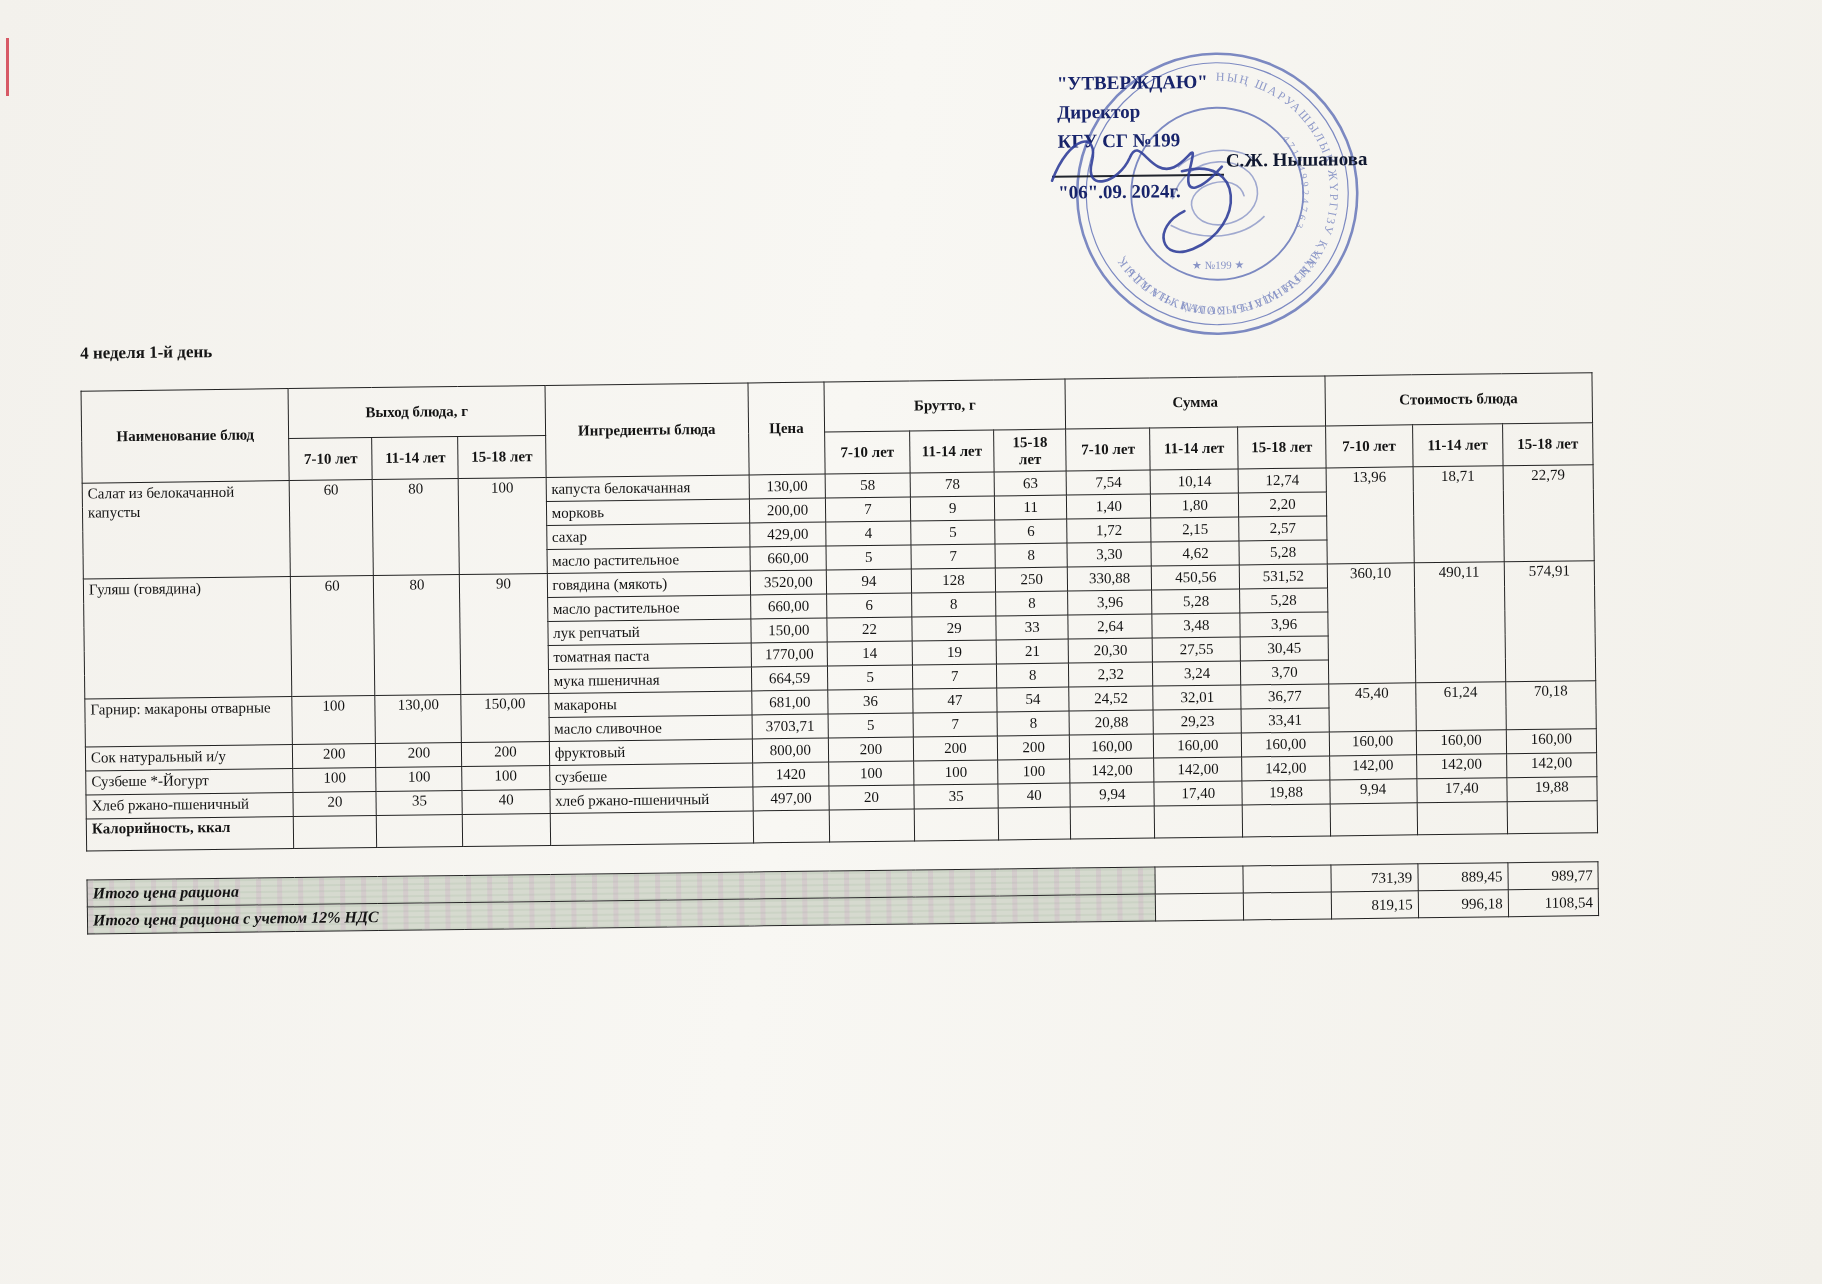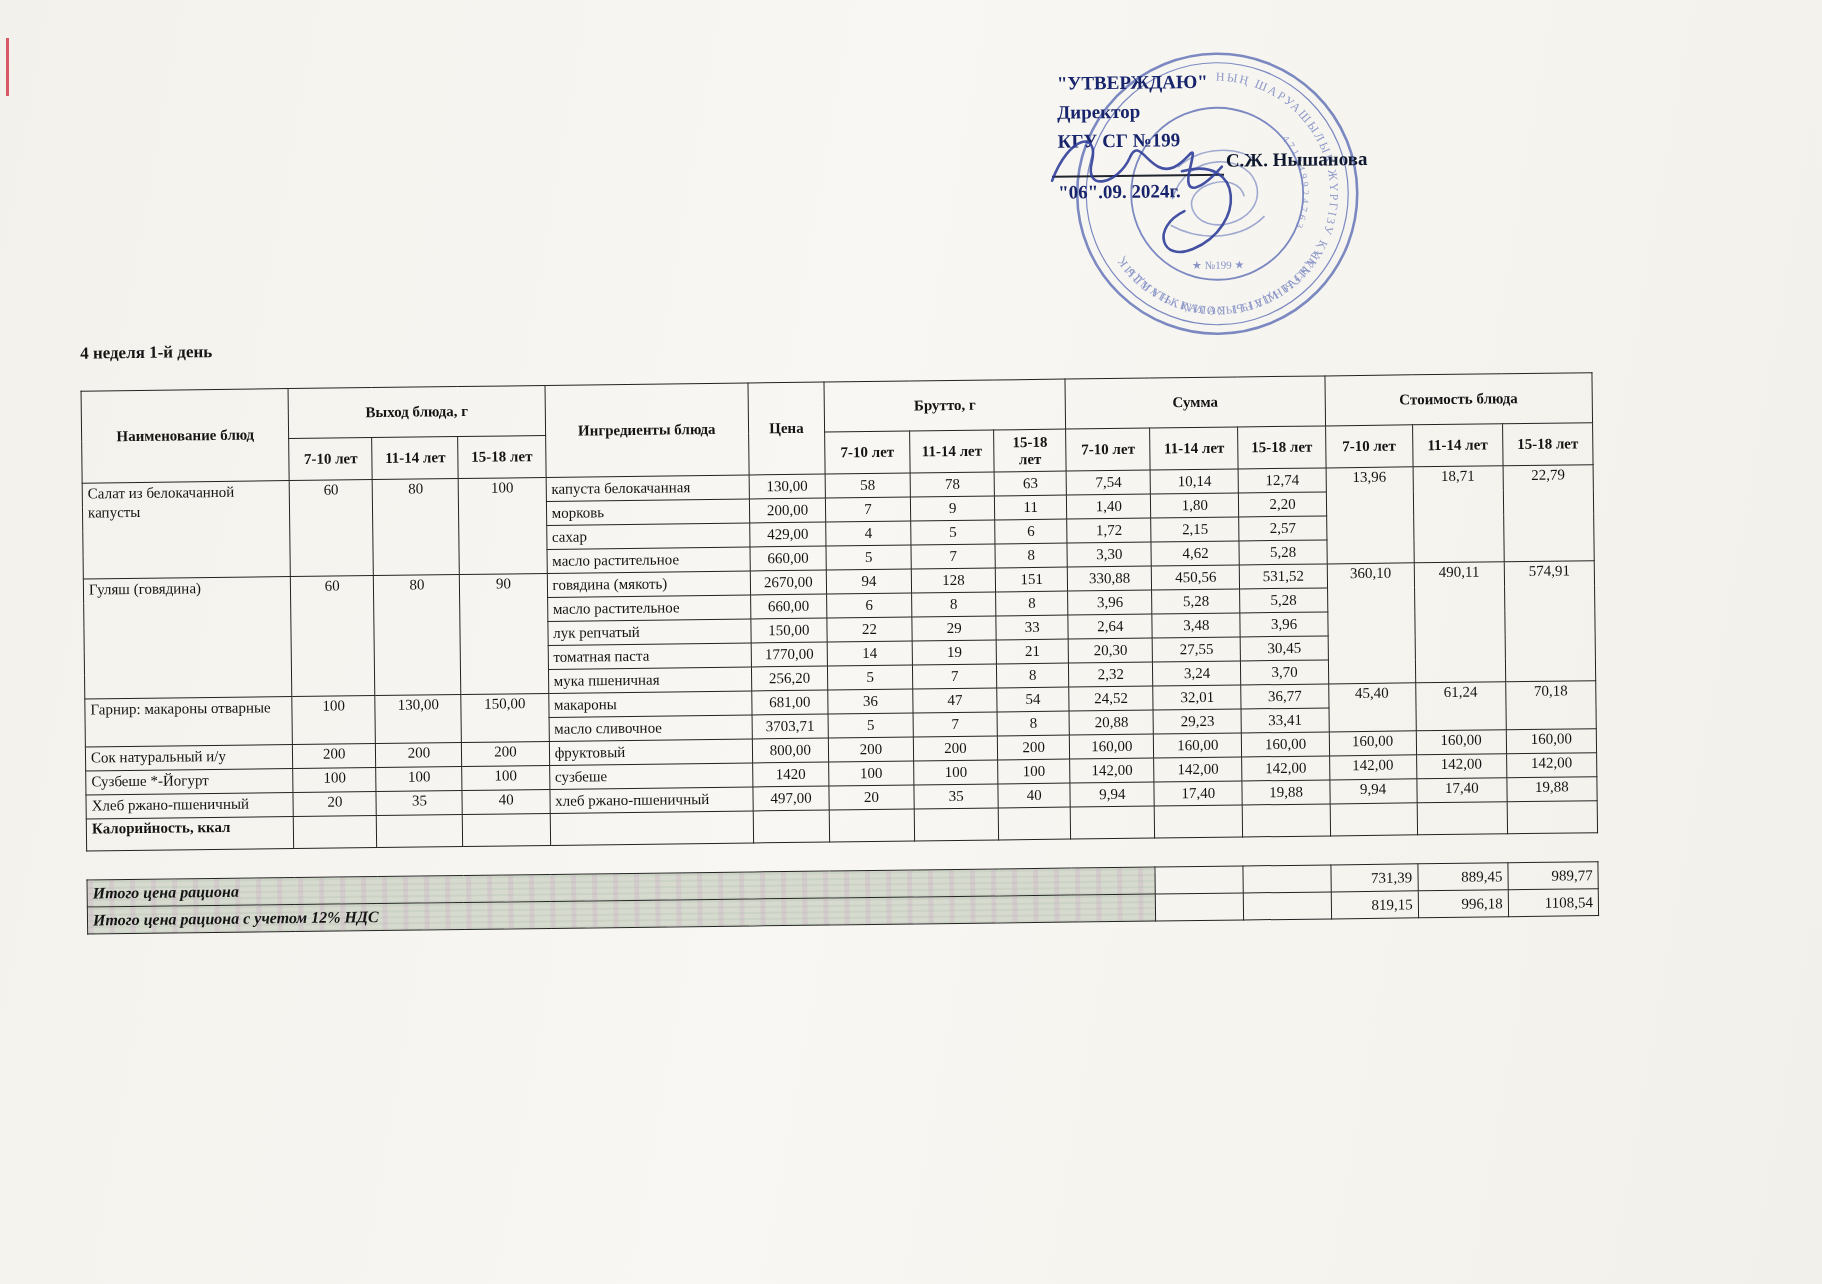--- a/index.html
+++ b/index.html
@@ -190,24 +190,24 @@
               <td class="num">3,30</td>
               <td class="num">4,62</td>
               <td class="num">5,28</td>
             </tr>
             <tr class="ing-row">
               <td rowspan="5" class="dish">Гуляш (говядина)</td>
               <td rowspan="5" class="num top">60</td>
               <td rowspan="5" class="num top">80</td>
               <td rowspan="5" class="num top">90</td>
               <td class="ing">говядина (мякоть)</td>
-              <td class="num">2670,00</td>
+              <td class="num">3520,00</td>
               <td class="num">94</td>
               <td class="num">128</td>
-              <td class="num">151</td>
+              <td class="num">250</td>
               <td class="num">330,88</td>
               <td class="num">450,56</td>
               <td class="num">531,52</td>
               <td rowspan="5" class="num top">360,10</td>
               <td rowspan="5" class="num top">490,11</td>
               <td rowspan="5" class="num top">574,91</td>
             </tr>
             <tr class="ing-row">
               <td class="ing">масло растительное</td>
               <td class="num">660,00</td>
@@ -233,21 +233,21 @@
               <td class="num">1770,00</td>
               <td class="num">14</td>
               <td class="num">19</td>
               <td class="num">21</td>
               <td class="num">20,30</td>
               <td class="num">27,55</td>
               <td class="num">30,45</td>
             </tr>
             <tr class="ing-row">
               <td class="ing">мука пшеничная</td>
-              <td class="num">256,20</td>
+              <td class="num">664,59</td>
               <td class="num">5</td>
               <td class="num">7</td>
               <td class="num">8</td>
               <td class="num">2,32</td>
               <td class="num">3,24</td>
               <td class="num">3,70</td>
             </tr>
             <tr class="ing-row">
               <td rowspan="2" class="dish">Гарнир: макароны отварные</td>
               <td rowspan="2" class="num top">100</td>

